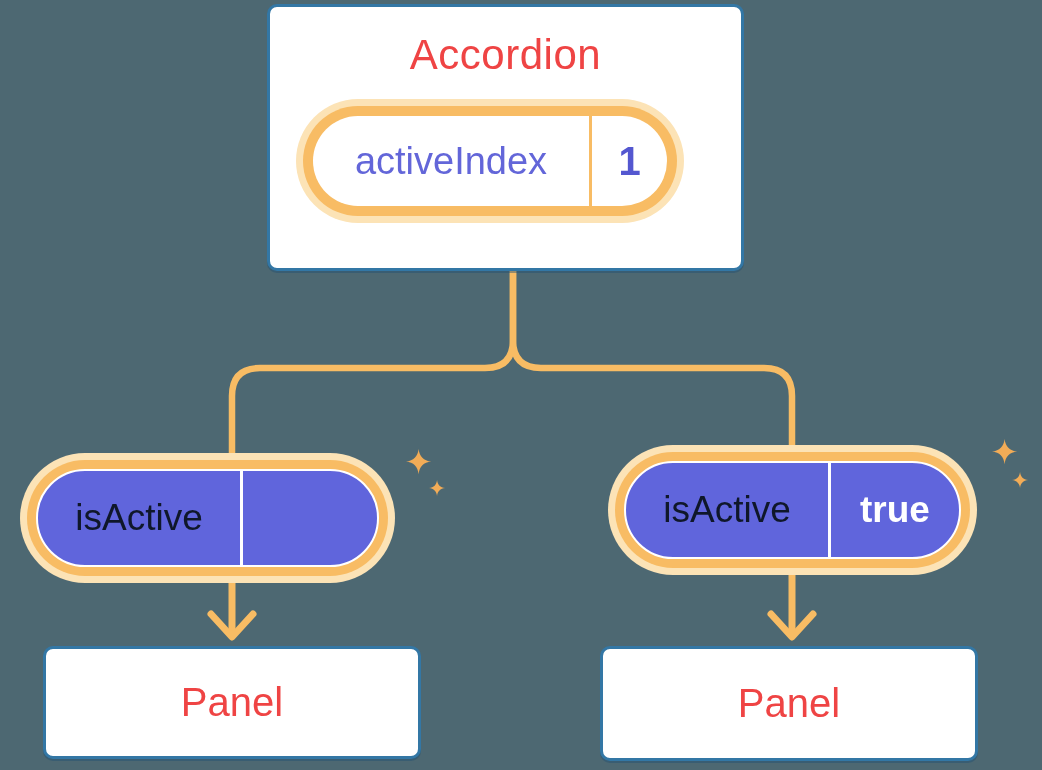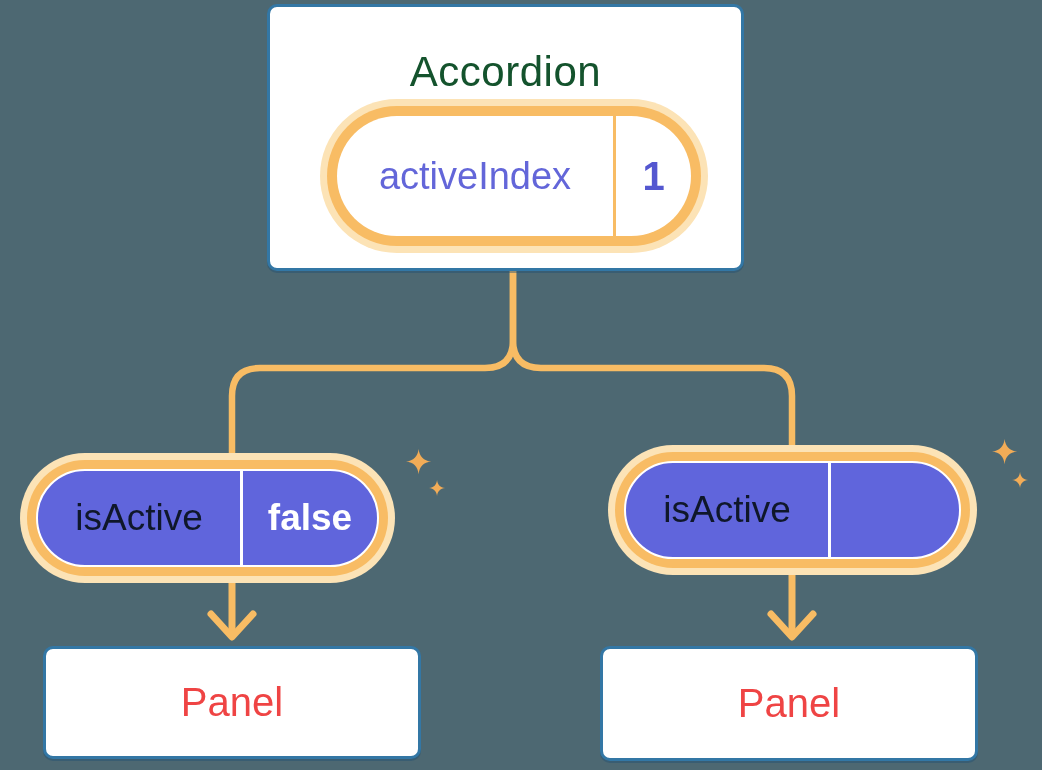--- a/index.html
+++ b/index.html
@@ -23,24 +23,24 @@
     background:#ffffff;
     border:3px solid #3377A5;
     border-radius:10px;
     box-shadow:0 2px 0 rgba(34,80,115,.45);
     box-sizing:border-box;
     z-index:1;
   }
   .accordion-card{left:267px;top:4px;width:477px;height:267px;}
   .card-title{
     text-align:center;
-    margin-top:41px;
+    margin-top:24px;
     font-size:42px;
     font-weight:500;
-    color:#14532d;
+    color:#ef4444;
     letter-spacing:.5px;
   }
   
   .pill-glow{
     position:absolute;
     background:#FCE3B6;
     border-radius:999px;
     padding:7px;
     box-sizing:border-box;
     z-index:2;
@@ -54,21 +54,21 @@
   }
   .pill-body{
     width:100%;height:100%;
     box-sizing:border-box;
     border-radius:999px;
     display:flex;
     align-items:stretch;
     overflow:hidden;
   }
   
-  .state-pill{left:320px;top:99px;width:388px;height:154px;}
+  .state-pill{left:296px;top:99px;width:388px;height:124px;}
   .state-pill .pill-body{background:#ffffff;}
   .state-pill .cell-name{
     width:276px;display:flex;align-items:center;justify-content:center;
     font-size:38px;color:#6366D9;
   }
   .state-pill .cell-divider{width:3px;background:#F8BC64;}
   .state-pill .cell-value{
     flex:1;display:flex;align-items:center;justify-content:center;
     font-size:40px;font-weight:700;color:#5457D0;
   }
@@ -138,30 +138,30 @@
         <div class="cell-value">1</div>
       </div>
     </div>
   </div>
 
   <div class="pill-glow prop-pill prop-pill-left">
     <div class="pill-ring">
       <div class="pill-body">
         <div class="cell-name">isActive</div>
         <div class="cell-divider"></div>
-        <div class="cell-value">false</div>
       </div>
     </div>
   </div>
 
   <div class="pill-glow prop-pill prop-pill-right">
     <div class="pill-ring">
       <div class="pill-body">
         <div class="cell-name">isActive</div>
         <div class="cell-divider"></div>
+        <div class="cell-value">true</div>
       </div>
     </div>
   </div>
 
   <div class="card panel panel-left">Panel</div>
   <div class="card panel panel-right">Panel</div>
 
 </div>
 
 </body></html>

